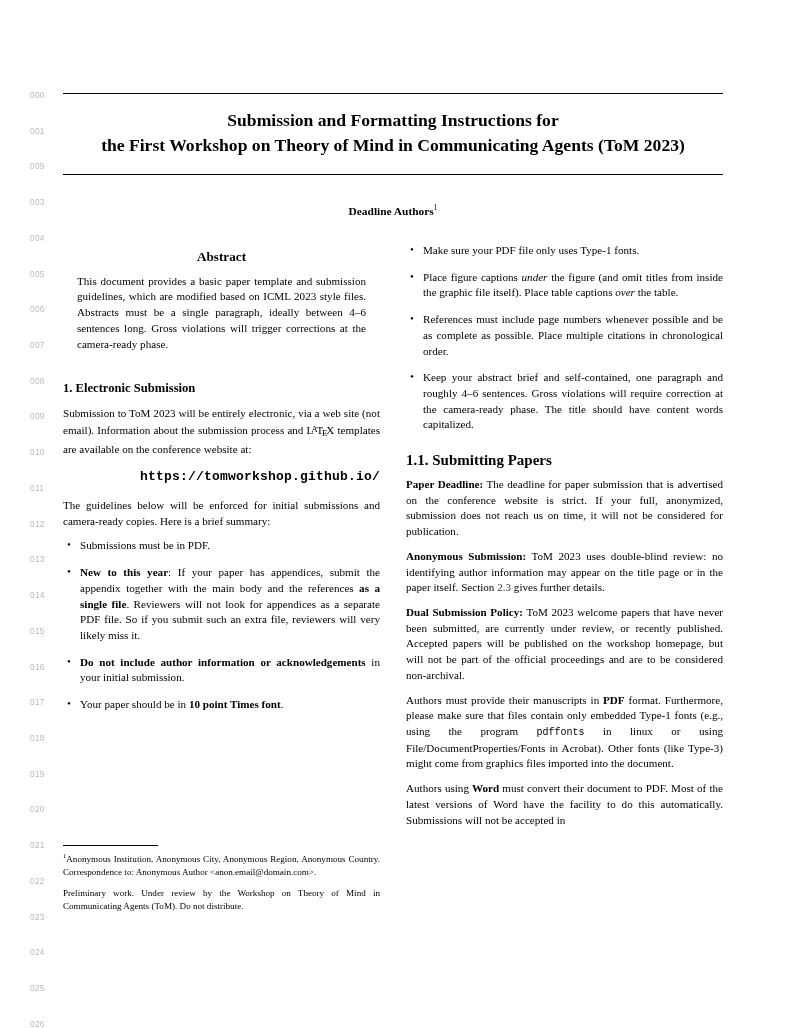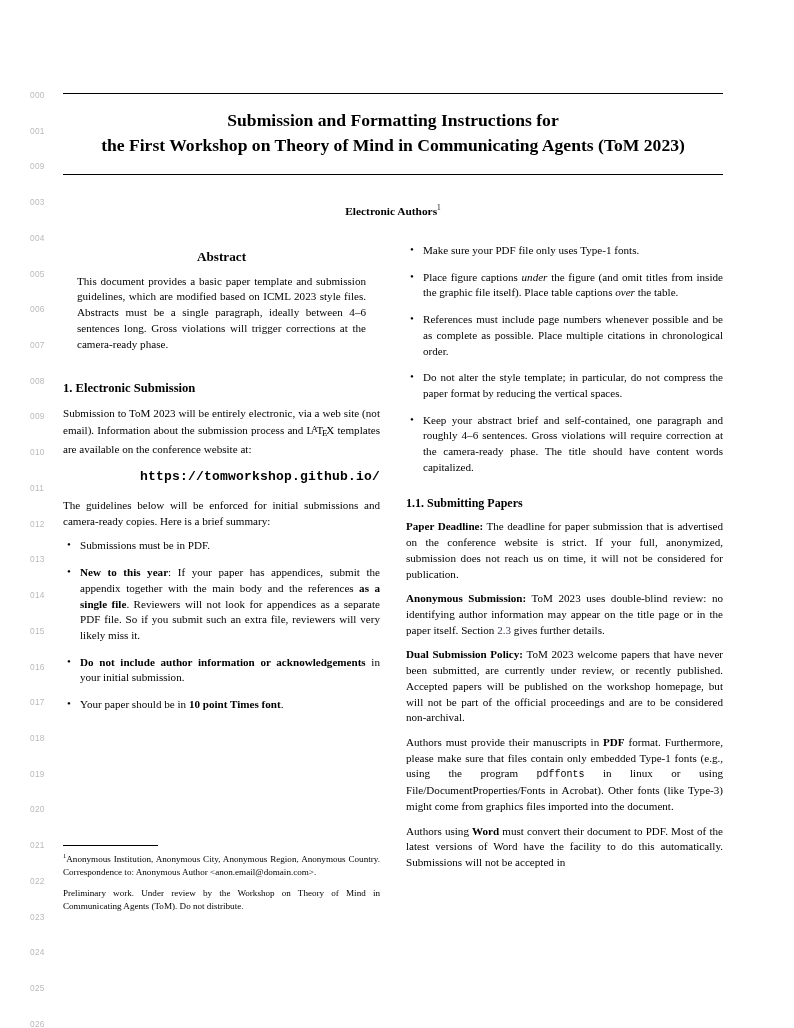--- a/index.html
+++ b/index.html
@@ -102,21 +102,21 @@
     line-height: 15.72px;
   }
 
   h2.section {
     font-size: 12.6px;
     font-weight: bold;
     margin: 29px 0 9px 0;
     text-align: left;
   }
   h3.subsection {
-    font-size: 12px;
+    font-size: 15px;
     font-weight: bold;
     margin: 20px 0 8px 0;
     text-align: left;
   }
 
   p.para {
     margin: 0 0 9px 0;
     text-align: justify;
   }
 
@@ -239,21 +239,21 @@
 
   <div class="rule rule-top"></div>
   <div class="rule rule-bottom"></div>
 
   <div class="title">
     <div>Submission and Formatting Instructions for</div>
     <div>the First Workshop on Theory of Mind in Communicating Agents (ToM 2023)</div>
   </div>
 
   <div class="authors">
-    <span>Electronic Authors</span><sup>1</sup>
+    <span>Deadline Authors</span><sup>1</sup>
   </div>
 
   <div class="col col-left">
 
     <div class="abstract-head">Abstract</div>
     <div class="abstract-body">This document provides a basic paper template and submission guidelines, which are modified based on ICML 2023 style files. Abstracts must be a single paragraph, ideally between 4–6 sentences long. Gross violations will trigger corrections at the camera-ready phase.</div>
 
     <h2 class="section">1. Electronic Submission</h2>
 
     <p class="para"><span>Submission to ToM 2023 will be entirely electronic, via a web site (not email). Information about the submission process and </span><span><span>L</span><span style="font-size:8.6px;vertical-align:0.25em;margin-left:-0.22em;">A</span><span style="margin-left:-0.1em;">T</span><span class="latex-small" style="margin-left:-0.16em;">E</span><span style="margin-left:-0.1em;">X</span></span><span> templates are available on the conference website at:</span></p>
@@ -269,21 +269,20 @@
         <li><span>Your paper should be in </span><span style="font-weight: bold;">10 point Times font</span><span>.</span></li>
       </ul>
   </div>
 
   <div class="col col-right">
 
     <ul class="bullets" style="margin-top:0;" id="right-bullets">
         <li><span>Make sure your PDF file only uses Type-1 fonts.</span></li>
         <li><span>Place figure captions </span><span style="font-style: italic;">under</span><span> the figure (and omit titles from inside the graphic file itself). Place table captions </span><span style="font-style: italic;">over</span><span> the table.</span></li>
         <li><span>References must include page numbers whenever possible and be as complete as possible. Place multiple citations in chronological order.</span></li>
-        <li><span>Do not alter the style template; in particular, do not compress the paper format by reducing the vertical spaces.</span></li>
         <li><span>Keep your abstract brief and self-contained, one paragraph and roughly 4–6 sentences. Gross violations will require correction at the camera-ready phase. The title should have content words capitalized.</span></li>
       </ul>
 
     <h3 class="subsection">1.1. Submitting Papers</h3>
 
     <div id="right-paras">
         <p class="para"><span style="font-weight: bold;">Paper Deadline:</span><span> The deadline for paper submission that is advertised on the conference website is strict. If your full, anonymized, submission does not reach us on time, it will not be considered for publication.</span></p>
         <p class="para"><span style="font-weight: bold;">Anonymous Submission:</span><span> ToM 2023 uses double-blind review: no identifying author information may appear on the title page or in the paper itself. Section </span><span class="link">2.3</span><span> gives further details.</span></p>
         <p class="para"><span style="font-weight: bold;">Dual Submission Policy:</span><span> ToM 2023 welcome papers that have never been submitted, are currently under review, or recently published. Accepted papers will be published on the workshop homepage, but will not be part of the official proceedings and are to be considered non-archival.</span></p>
         <p class="para"><span>Authors must provide their manuscripts in </span><span style="font-weight: bold;">PDF</span><span> format. Furthermore, please make sure that files contain only embedded Type-1 fonts (e.g., using the program </span><span class="mono">pdffonts</span><span> in linux or using File/DocumentProperties/Fonts in Acrobat). Other fonts (like Type-3) might come from graphics files imported into the document.</span></p>

